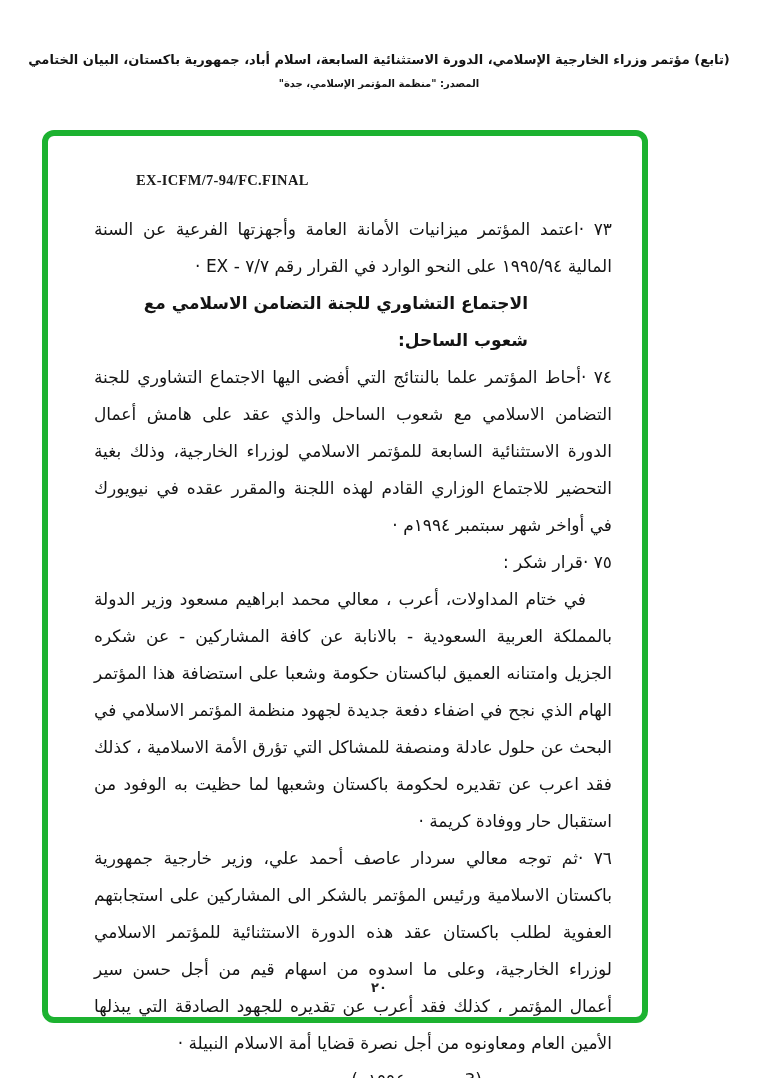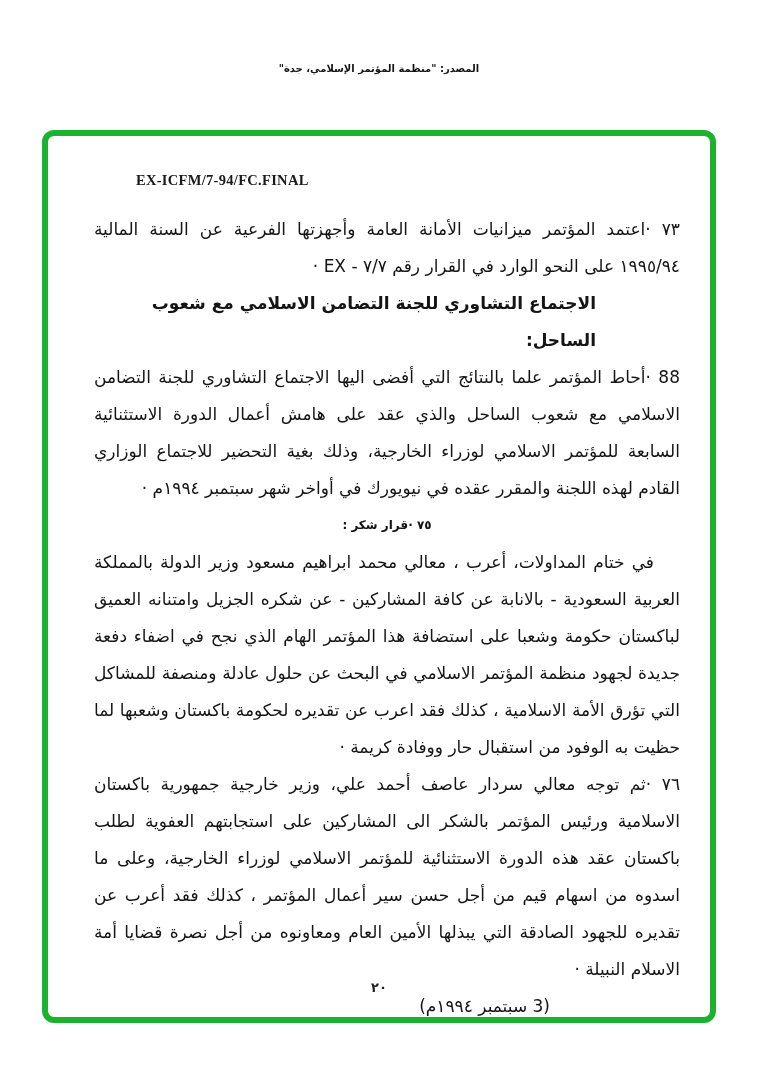--- a/index.html
+++ b/index.html
@@ -24,21 +24,21 @@
     direction:rtl;
     font-size:10px;
     font-weight:bold;
     margin-top:11px;
   }
 
   
   .doc-frame {
     position:absolute;
     left:42px; top:130px;
-    width:674px; height:893px;
+    width:606px; height:893px;
     border:6px solid #1cb230;
     border-radius:12px;
     background:#ffffff;
   }
   .doc-ref {
     direction:ltr;
     text-align:left;
     font-family:"Liberation Serif", "DejaVu Serif", serif;
     font-weight:bold;
     font-size:14.5px;
@@ -59,23 +59,23 @@
   .blk { text-align:justify; }
   .para-num { font-weight:inherit; white-space:nowrap; }
 
   .blk-section-heading {
     font-weight:bold;
     text-align:right;
     padding-right:84px;
     font-size:17px;
   }
   .blk-resolution-heading {
-    font-weight:bold;
-    font-size:12px;
-    text-align:center;
+    font-weight:normal;
+    font-size:17px;
+    text-align:right;
   }
   .blk-para-indent { text-indent:26px; }
 
   .blk-date-hijri  { text-align:right; padding-right:28px;  }
   .blk-date-greg   { text-align:right; padding-right:130px; }
 
   
   .page-number {
     position:absolute;
     left:0; top:980px;
@@ -84,31 +84,32 @@
     direction:rtl;
     font-size:13px;
     font-weight:bold;
     color:#222;
   }
 </style>
 </head>
 <body>
 
 <div class="page-header">
+  <div class="header-title">(تابع) مؤتمر وزراء الخارجية الإسلامي، الدورة الاستثنائية السابعة، اسلام أباد، جمهورية باكستان، البيان الختامي</div>
   <div class="header-source">المصدر: "منظمة المؤتمر الإسلامي، جدة"</div>
 </div>
 
 <div class="doc-frame" style="border-color: rgb(28, 178, 48);">
   <div class="doc-ref">EX-ICFM/7-94/FC.FINAL</div>
 
   <div class="doc-body">
 
   <div class="blk blk-para"><span class="para-num">٧٣ ·</span><span>اعتمد المؤتمر ميزانيات الأمانة العامة وأجهزتها الفرعية عن السنة المالية ١٩٩٥/٩٤ على النحو الوارد في القرار رقم ٧/٧ - EX ·</span></div>
       <div class="blk blk-section-heading"><span>الاجتماع التشاوري للجنة التضامن الاسلامي مع شعوب الساحل:</span></div>
-      <div class="blk blk-para"><span class="para-num">88 ·</span><span>أحاط المؤتمر علما بالنتائج التي أفضى اليها الاجتماع التشاوري للجنة التضامن الاسلامي مع شعوب الساحل والذي عقد على هامش أعمال الدورة الاستثنائية السابعة للمؤتمر الاسلامي لوزراء الخارجية، وذلك بغية التحضير للاجتماع الوزاري القادم لهذه اللجنة والمقرر عقده في نيويورك في أواخر شهر سبتمبر ١٩٩٤م ·</span></div>
+      <div class="blk blk-para"><span class="para-num">٧٤ ·</span><span>أحاط المؤتمر علما بالنتائج التي أفضى اليها الاجتماع التشاوري للجنة التضامن الاسلامي مع شعوب الساحل والذي عقد على هامش أعمال الدورة الاستثنائية السابعة للمؤتمر الاسلامي لوزراء الخارجية، وذلك بغية التحضير للاجتماع الوزاري القادم لهذه اللجنة والمقرر عقده في نيويورك في أواخر شهر سبتمبر ١٩٩٤م ·</span></div>
       <div class="blk blk-resolution-heading"><span class="para-num">٧٥ ·</span><span>قرار شكر :</span></div>
       <div class="blk blk-para-indent"><span>في ختام المداولات، أعرب ، معالي محمد ابراهيم مسعود وزير الدولة بالمملكة العربية السعودية - بالانابة عن كافة المشاركين - عن شكره الجزيل وامتنانه العميق لباكستان حكومة وشعبا على استضافة هذا المؤتمر الهام الذي نجح في اضفاء دفعة جديدة لجهود منظمة المؤتمر الاسلامي في البحث عن حلول عادلة ومنصفة للمشاكل التي تؤرق الأمة الاسلامية ، كذلك فقد اعرب عن تقديره لحكومة باكستان وشعبها لما حظيت به الوفود من استقبال حار ووفادة كريمة ·</span></div>
       <div class="blk blk-para"><span class="para-num">٧٦ ·</span><span>ثم توجه معالي سردار عاصف أحمد علي، وزير خارجية جمهورية باكستان الاسلامية ورئيس المؤتمر بالشكر الى المشاركين على استجابتهم العفوية لطلب باكستان عقد هذه الدورة الاستثنائية للمؤتمر الاسلامي لوزراء الخارجية، وعلى ما اسدوه من اسهام قيم من أجل حسن سير أعمال المؤتمر ، كذلك فقد أعرب عن تقديره للجهود الصادقة التي يبذلها الأمين العام ومعاونوه من أجل نصرة قضايا أمة الاسلام النبيلة ·</span></div>
       <div class="blk blk-date-greg"><span>(3 سبتمبر ١٩٩٤م)</span></div>
     </div>
 
 </div>
 
 <div class="page-number">٢٠</div>
 

